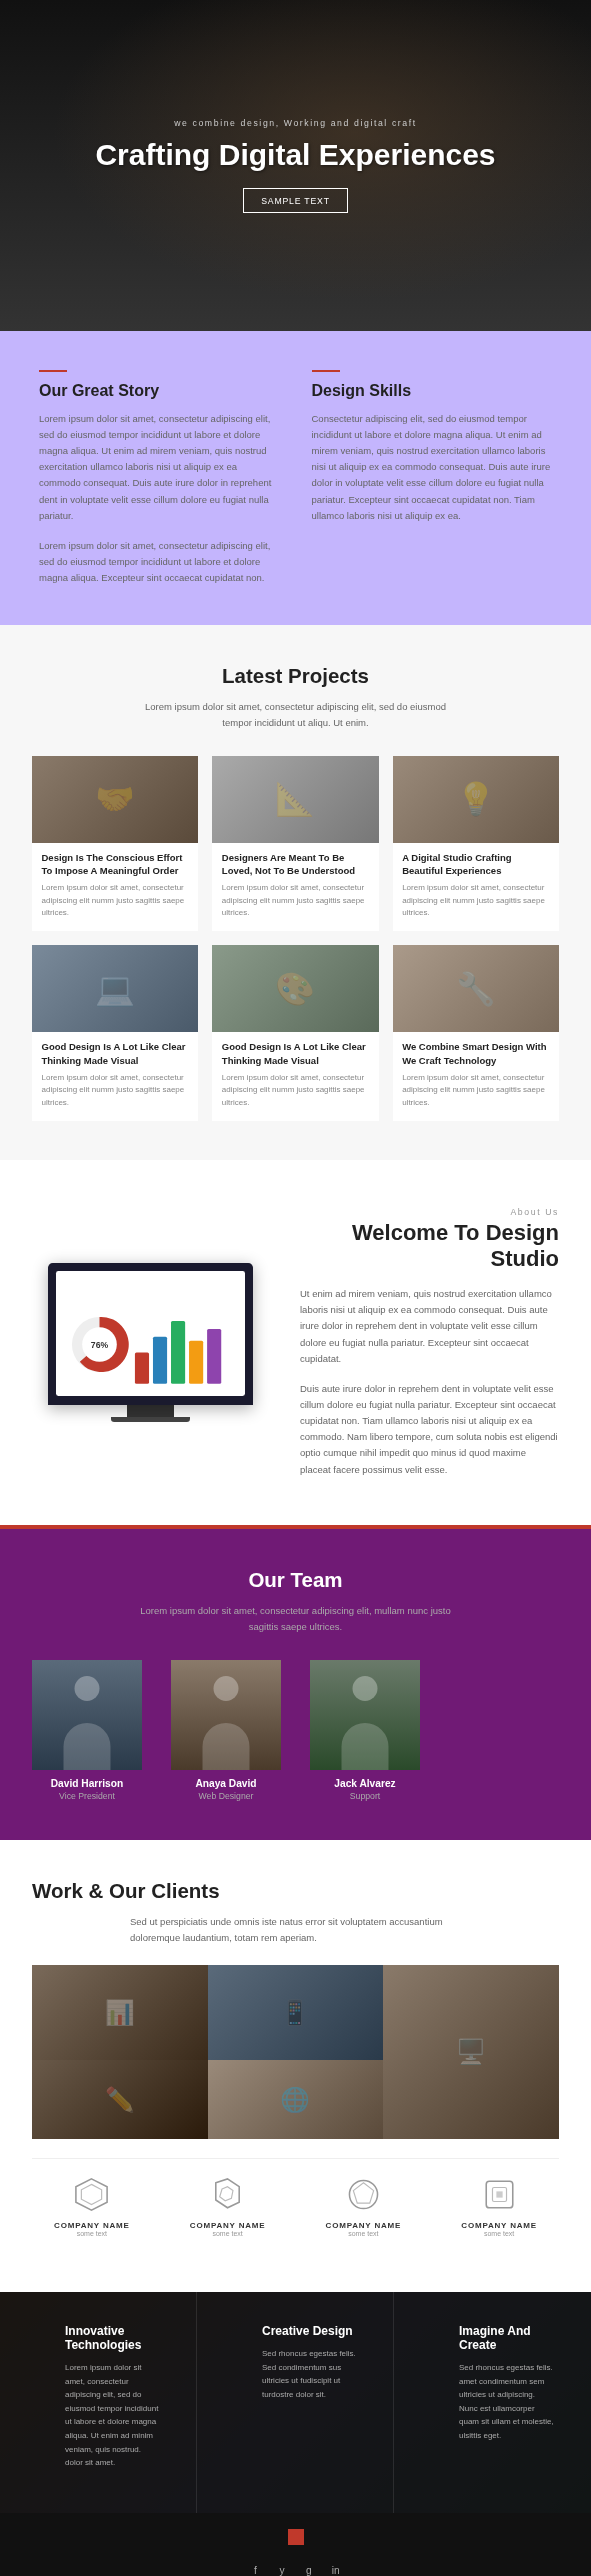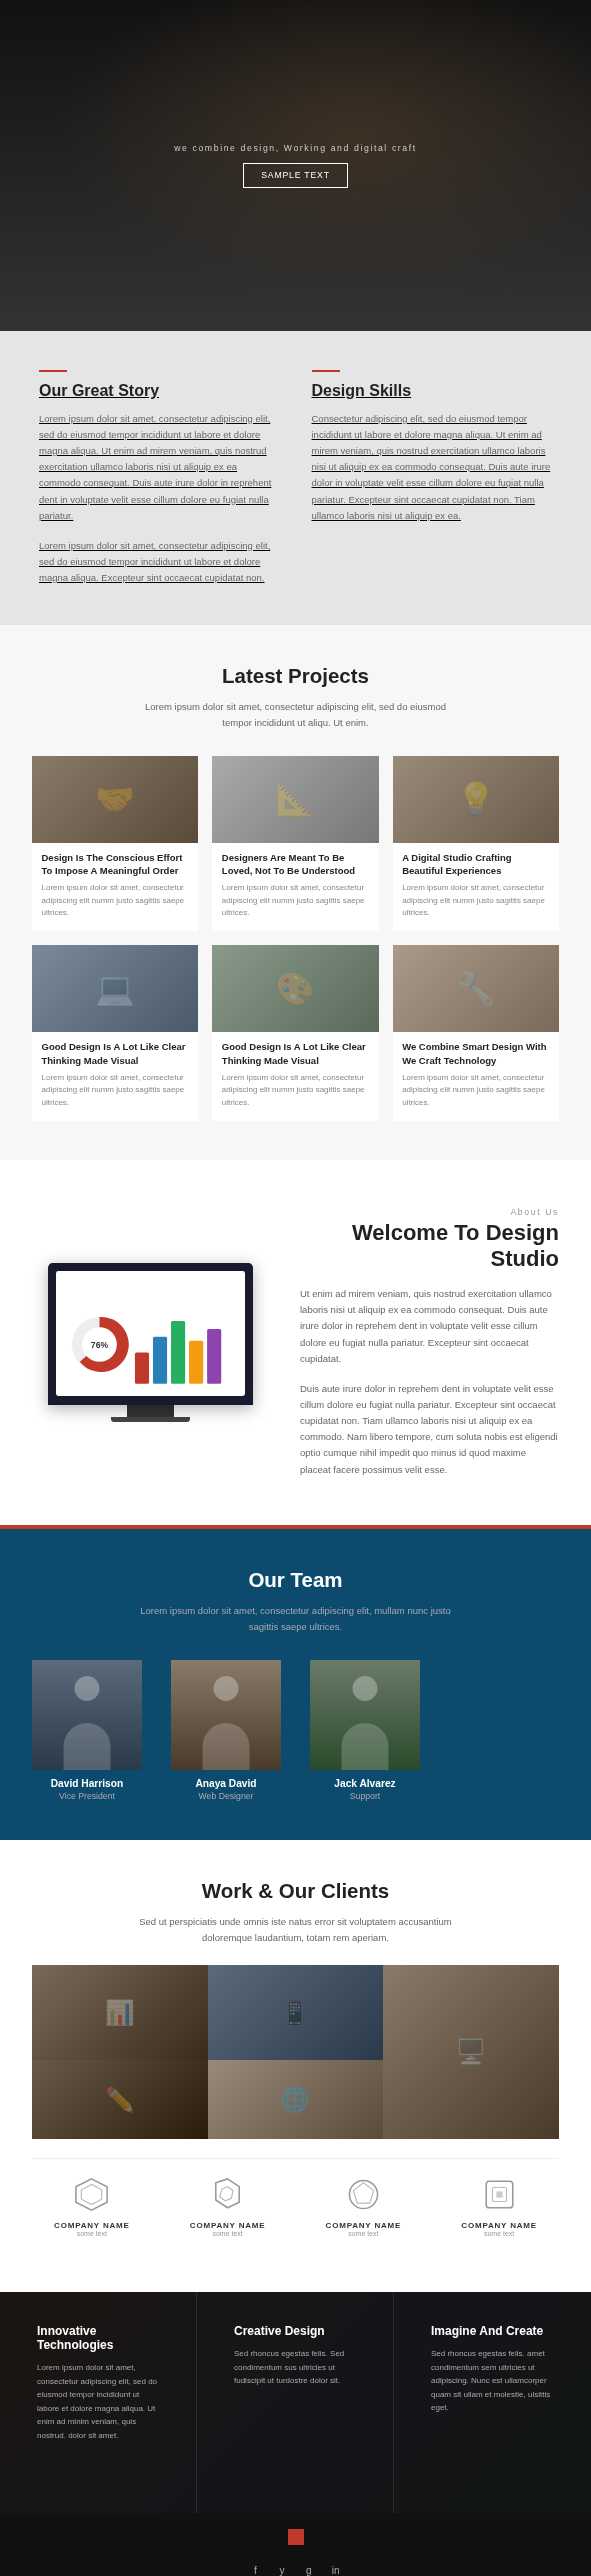--- a/index.html
+++ b/index.html
@@ -51,22 +51,21 @@
       letter-spacing: 0.8px;
       cursor: pointer;
       text-transform: uppercase;
     }
 
     
     .two-col {
       display: flex;
       padding: 39px 39px;
       gap: 32px;
-      background: #e5e5e5;
-      text-decoration: underline;
+      background: #c4b5fd;
     }
     .two-col .col { flex: 1; }
     .section-title {
       font-size: 16px;
       font-weight: 700;
       margin-bottom: 11px;
       color: #222;
     }
     .body-text {
       font-size: 9.5px;
@@ -193,21 +192,21 @@
     .about-title {
       font-size: 22px;
       font-weight: 700;
       color: #222;
       text-align: right;
       margin-bottom: 14px;
     }
 
     
     .team-section {
-      background: #0c4a6e;
+      background: #701a75;
       padding: 39px 32px;
       color: #fff;
     }
     .team-header { text-align: center; margin-bottom: 6.3px; }
     .team-header .section-title { color: #fff; font-size: 20.5px; }
     .team-header .body-text { color: #aaa; max-width: 315px; margin: 0 auto 24px; }
     .team-grid {
       display: grid;
       grid-template-columns: repeat(4, 1fr);
       gap: 29px;
@@ -233,21 +232,21 @@
       font-size: 8.7px;
       color: #aaa;
       text-align: center;
     }
 
     
     .work-section {
       padding: 39px 32px;
       background: #fff;
     }
-    .work-header { text-align: center; margin-bottom: 16px; }
+    .work-header { text-align: left; margin-bottom: 16px; }
     .work-header .section-title { font-size: 20.5px; }
     .work-header .body-text { max-width: 331px; margin: 0 auto 19px; }
 
     .work-gallery {
       display: grid;
       grid-template-columns: repeat(3, 1fr);
       grid-template-rows: 95px 79px;
       gap: 0;
       margin-bottom: 16px;
     }
@@ -305,20 +304,21 @@
       position: relative;
       z-index: 2;
       display: grid;
       grid-template-columns: repeat(3, 1fr);
       gap: 0;
       min-height: 221px;
     }
     .bottom-col {
       padding: 32px 37px;
       border-right: 0.8px solid rgba(255,255,255,0.1);
+      margin-left: 28px;
     }
     .bottom-col:last-child { border-right: none; }
     .bottom-col-title {
       font-size: 12px;
       font-weight: 700;
       color: #fff;
       margin-bottom: 9.5px;
     }
     .bottom-col-text {
       font-size: 8px;
@@ -406,20 +406,21 @@
       color: rgba(255,255,255,0.25);
     }
   </style>
 </head>
 <body>
 
 <section class="hero">
   <div class="hero-img-placeholder"></div>
   <div class="hero-content">
     <div class="hero-subtitle">we combine design, Working and digital craft</div>
+    <h1 class="hero-title">Crafting Digital Experiences</h1>
     <div class="hero-btn">SAMPLE TEXT</div>
   </div>
 </section>
 
 <section class="two-col">
   <div class="col">
     <div class="red-line"></div>
     <h2 class="section-title">Our Great Story</h2>
     <p class="body-text">Lorem ipsum dolor sit amet, consectetur adipiscing elit, sed do eiusmod tempor incididunt ut labore et dolore magna aliqua. Ut enim ad mirem veniam, quis nostrud exercitation ullamco laboris nisi ut aliquip ex ea commodo consequat. Duis aute irure dolor in reprehent dent in voluptate velit esse cillum dolore eu fugiat nulla pariatur.</p>
     <br>

